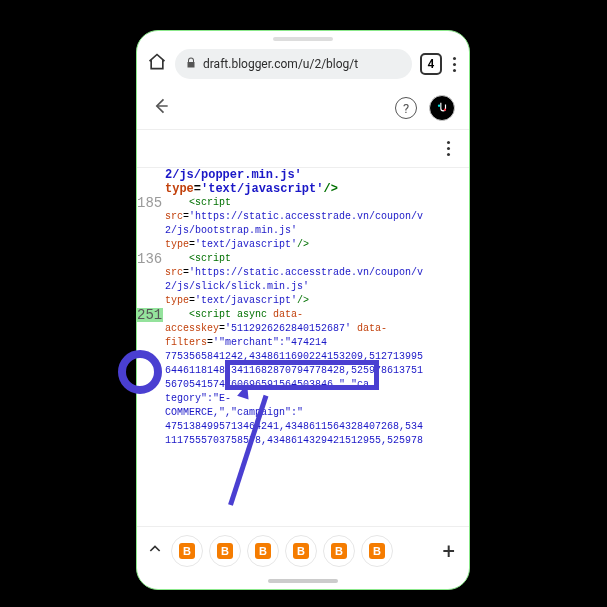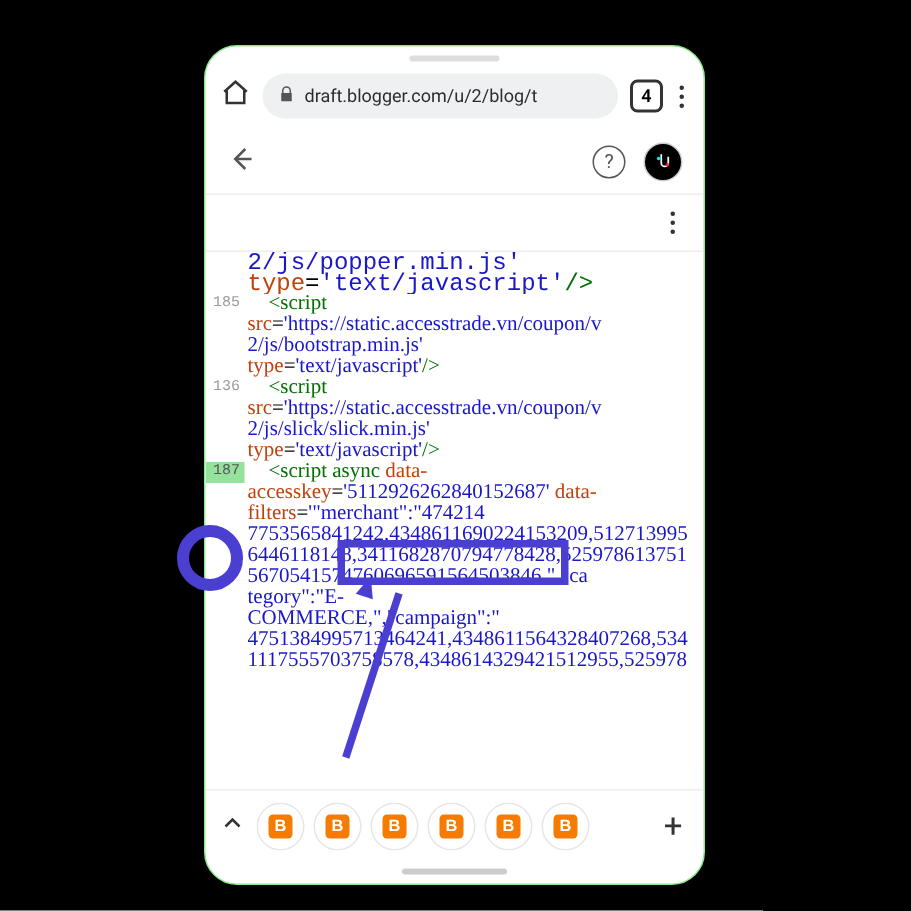--- a/index.html
+++ b/index.html
@@ -114,50 +114,51 @@
   flex: 1;
   overflow: hidden;
   display: flex;
   position: relative;
 }
 .gutter {
   background: #fff;
   text-align: right;
   color: #9a9a9a;
   font-family: 'Courier New', monospace;
-  font-size: 10px;
+  font-size: 14px;
   padding: 0 5px 0 0;
   flex-shrink: 0;
   width: 28px;
   line-height: 14px;
 }
 .gutter .ln { height: 14px; }
 .gutter .green-ln {
   background: #94e29c;
   color: #555;
   font-weight: 500;
   padding-right: 3px;
   margin-right: -3px;
 }
 .pre-frag {
   position: absolute;
   left: 0;
   top: 0;
   right: 28px;
   font-family: 'Courier New', monospace;
-  font-size: 16px;
+  font-size: 12px;
   line-height: 14px;
   color: #000;
   white-space: pre;
   overflow: hidden;
+  font-weight: bold;
 }
 .code {
   flex: 1;
-  font-family: Liberation Serif, serif;
-  font-size: 14px;
+  font-family: Liberation Mono, monospace;
+  font-size: 10px;
   line-height: 14px;
   color: #000;
   white-space: pre;
   overflow: hidden;
   padding-top: 0;
 }
 .c-tag { color: #007000; }
 .c-attr { color: #c2410c; }
 .c-str { color: #1a17c7; }
 .highlight-box {
@@ -300,21 +301,21 @@
         <div class="ln"></div>
         <div class="ln"></div>
         <div class="ln">185</div>
         <div class="ln"></div>
         <div class="ln"></div>
         <div class="ln"></div>
         <div class="ln">136</div>
         <div class="ln"></div>
         <div class="ln"></div>
         <div class="ln"></div>
-        <div class="ln green-ln">187</div>
+        <div class="ln green-ln">251</div>
         <div class="ln"></div>
         <div class="ln"></div>
         <div class="ln"></div>
         <div class="ln"></div>
         <div class="ln"></div>
         <div class="ln"></div>
         <div class="ln"></div>
         <div class="ln"></div>
         <div class="ln"></div>
         <div class="ln"></div>

